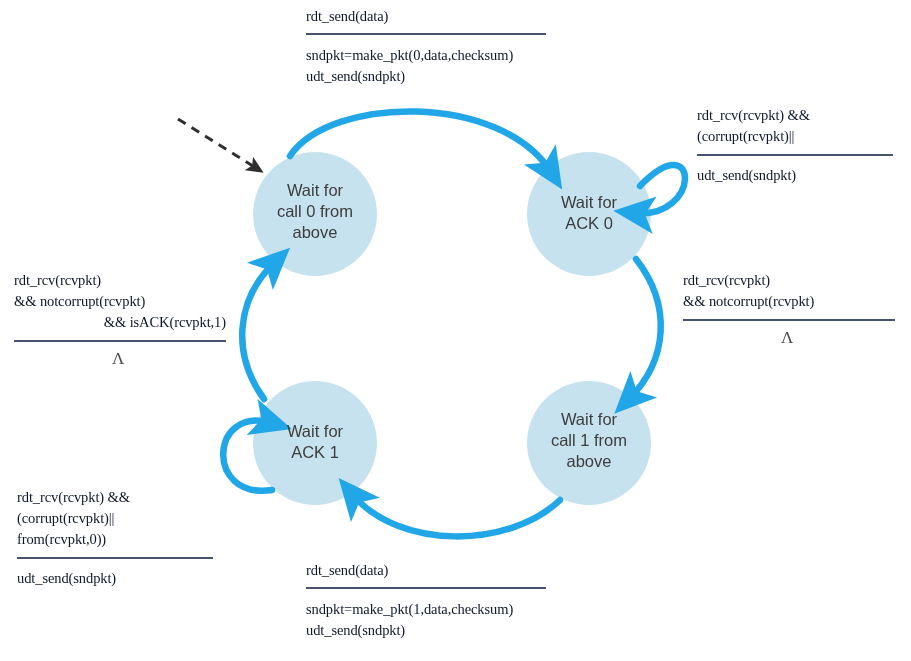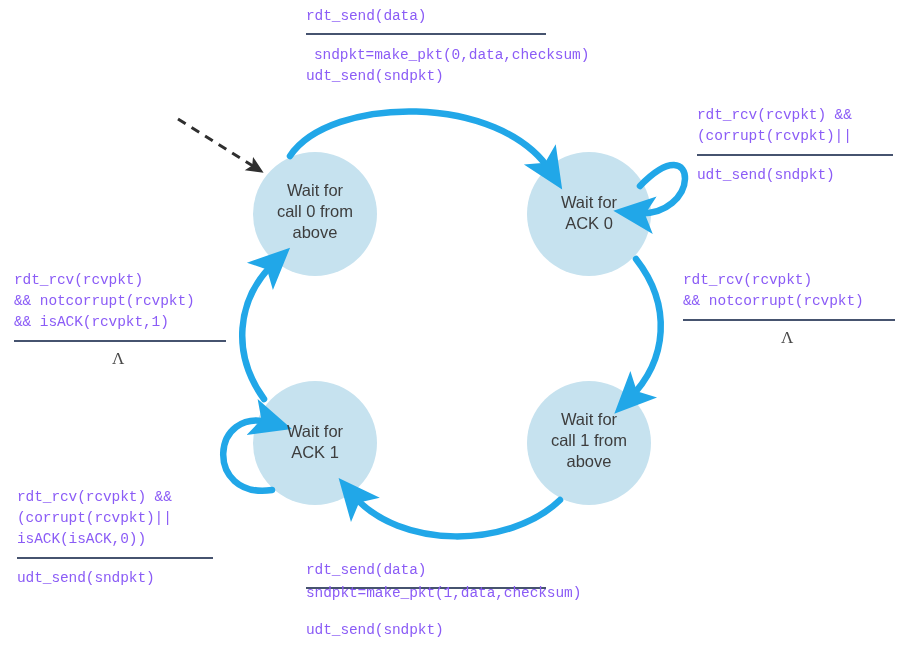--- a/index.html
+++ b/index.html
@@ -24,24 +24,24 @@
   }
   .state-label {
     font-family: "Liberation Sans", sans-serif;
     font-size: 16.5px;
     fill: #3d3d3d;
     text-anchor: middle;
     white-space: pre;
   }
   .mono-text {
     position: absolute;
-    font-family: Liberation Mono, monospace;
+    font-family: Liberation Serif, serif;
     font-size: 14.5px;
     line-height: 21px;
-    color: #8b5cf6;
+    color: #0f172a;
     white-space: pre;
     letter-spacing: -0.1px;
   }
   .lambda-text {
     position: absolute;
     font-family: "Liberation Serif", serif;
     font-size: 17px;
     color: #4a4a4a;
     white-space: pre;
   }
@@ -99,54 +99,54 @@
     <text class="state-label" x="589" y="446">call 1 from</text>
     <text class="state-label" x="589" y="467">above</text>
 
     <text class="state-label" x="315" y="437">Wait for</text>
     <text class="state-label" x="315" y="458">ACK 1</text>
   </svg>
 
   <div class="tblock" style="left:306px; top:6px;">
     <div class="mono-text" style="position:relative; left:0; top:0;">rdt_send(data)</div>
     <div class="rule" style="position:relative; left:0; top:6px; width:240px;"></div>
-    <div class="mono-text" style="position:relative; left:8px; top:16px;">sndpkt=make_pkt(0,data,checksum)</div>
+    <div class="mono-text" style="position:relative; left:0; top:16px;">sndpkt=make_pkt(0,data,checksum)</div>
     <div class="mono-text" style="position:relative; left:0; top:16px;">udt_send(sndpkt)</div>
   </div>
 
   <div class="tblock" style="left:697px; top:105px;">
     <div class="mono-text" style="position:relative;">rdt_rcv(rcvpkt) &amp;&amp;</div>
     <div class="mono-text" style="position:relative;">(corrupt(rcvpkt)||</div>
     <div class="rule" style="position:relative; top:7px; width:196px;"></div>
     <div class="mono-text" style="position:relative; top:16px;">udt_send(sndpkt)</div>
   </div>
 
   <div class="tblock" style="left:683px; top:270px;">
     <div class="mono-text" style="position:relative;">rdt_rcv(rcvpkt)</div>
     <div class="mono-text" style="position:relative;">&amp;&amp; notcorrupt(rcvpkt)</div>
     <div class="rule" style="position:relative; top:7px; width:212px;"></div>
     <div class="lambda-text" style="position:relative; top:14px; left:98px;">Λ</div>
   </div>
 
   <div class="tblock" style="left:14px; top:270px;">
     <div class="mono-text" style="position:relative;">rdt_rcv(rcvpkt)</div>
     <div class="mono-text" style="position:relative;">&amp;&amp; notcorrupt(rcvpkt)</div>
-    <div class="mono-text" style="position:relative;">&amp;&amp; isACK(rcvpkt,1)</div>
+    <div class="mono-text" style="position:relative;text-align:right;">&amp;&amp; isACK(rcvpkt,1)</div>
     <div class="rule" style="position:relative; top:7px; width:212px;"></div>
     <div class="lambda-text" style="position:relative; top:14px; left:98px;">Λ</div>
   </div>
 
   <div class="tblock" style="left:17px; top:487px;">
     <div class="mono-text" style="position:relative;">rdt_rcv(rcvpkt) &amp;&amp;</div>
     <div class="mono-text" style="position:relative;">(corrupt(rcvpkt)||</div>
-    <div class="mono-text" style="position:relative;">isACK(isACK,0))</div>
+    <div class="mono-text" style="position:relative;">from(rcvpkt,0))</div>
     <div class="rule" style="position:relative; top:7px; width:196px;"></div>
     <div class="mono-text" style="position:relative; top:16px;">udt_send(sndpkt)</div>
   </div>
 
   <div class="tblock" style="left:306px; top:560px;">
     <div class="mono-text" style="position:relative;">rdt_send(data)</div>
     <div class="rule" style="position:relative; top:6px; width:240px;"></div>
-    <div class="mono-text" style="position:relative; top:0;">sndpkt=make_pkt(1,data,checksum)</div>
+    <div class="mono-text" style="position:relative; top:16px;">sndpkt=make_pkt(1,data,checksum)</div>
     <div class="mono-text" style="position:relative; top:16px;">udt_send(sndpkt)</div>
   </div>
 
 </div>
 
 </body></html>

